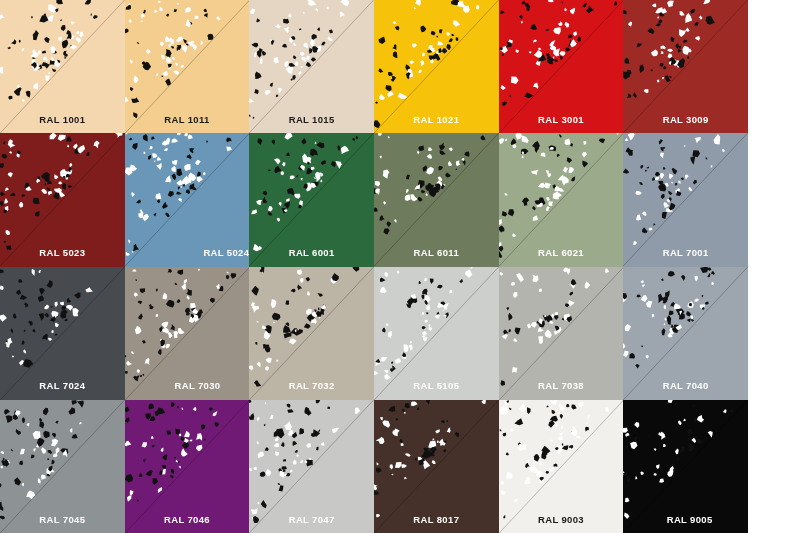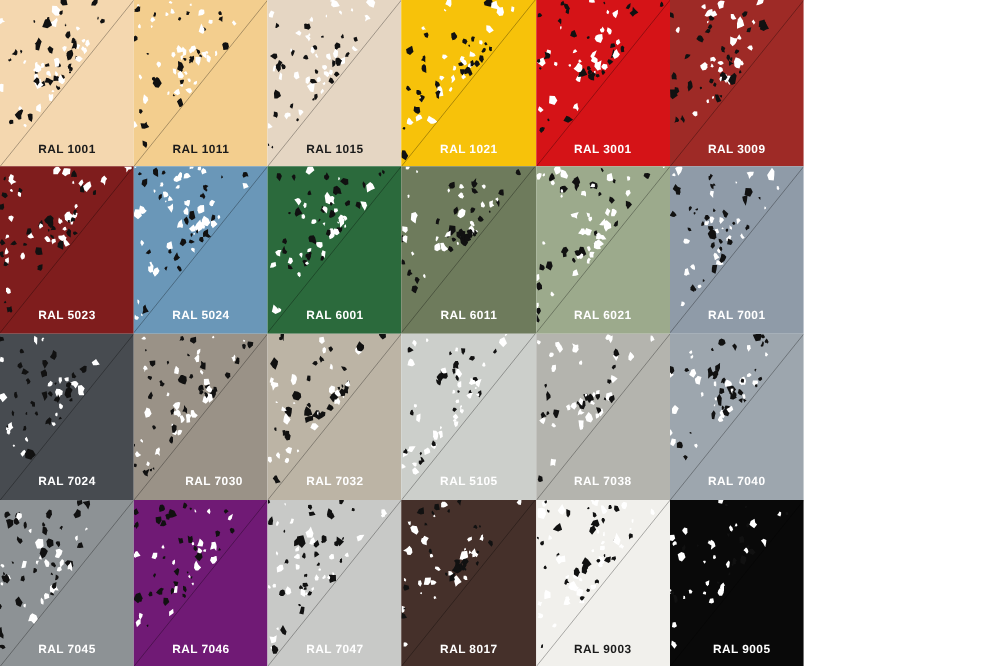--- a/index.html
+++ b/index.html
@@ -6,21 +6,21 @@
   html, body {
     margin: 0;
     padding: 0;
     background: #ffffff;
   }
   body {
     font-family: "Liberation Sans", sans-serif;
   }
   #swatch-grid {
     position: relative;
-    width: 643px;
+    width: 748px;
     height: 533px;
     display: grid;
     grid-template-columns: repeat(6, 1fr);
     grid-template-rows: repeat(4, 1fr);
     overflow: hidden;
     background: #ffffff;
   }
   .swatch {
     position: relative;
     overflow: hidden;
@@ -651,21 +651,21 @@
           <path d="M45.59,45.51L42.90,46.36L41.03,45.80L41.84,43.93L43.68,44.41Z" fill="#111111"></path>
           <path d="M35.62,8.06L33.73,8.86L32.16,9.52L29.99,8.79L29.69,7.64L31.64,5.72L32.78,5.98L34.81,6.62Z" fill="#FFFFFF"></path>
           <path d="M21.83,11.75L21.62,12.09L20.68,12.19L19.30,12.02L20.00,11.15L19.94,9.90L21.48,9.67L22.21,10.77Z" fill="#FFFFFF"></path>
           <path d="M54.32,3.92L52.49,4.36L51.10,4.90L50.25,3.01L50.66,2.05L51.75,1.08L53.75,2.15Z" fill="#FFFFFF"></path>
           <path d="M9.75,26.68L8.04,28.19L6.60,28.67L3.87,28.10L4.13,25.70L4.69,23.59L7.42,24.40L8.53,26.04Z" fill="#FFFFFF"></path>
         </g>
       </svg>
       <svg class="swatch-diagonal" viewBox="0 0 100 100" preserveAspectRatio="none">
         <line x1="0" y1="100" x2="100" y2="0" stroke="rgba(0,0,0,0.55)" stroke-width="0.45" vector-effect="non-scaling-stroke"></line>
       </svg>
-      <div class="swatch-label" style="color: rgb(255, 255, 255);">RAL 5024</div>
+      <div class="swatch-label" style="color: rgb(255, 255, 255); text-align: right;">RAL 5024</div>
     </div>
     <div class="swatch" style="background: rgb(43, 106, 60);">
       <svg class="swatch-flake-layer" viewBox="0 0 100 100" preserveAspectRatio="none">
         <defs>
           <clipPath id="clip-8">
             <polygon points="0,0 100,0 0,100"></polygon>
           </clipPath>
         </defs>
         <g clip-path="url(#clip-8)">
           <path d="M26.18,52.91L25.60,55.03L23.67,53.14L24.26,52.01L25.92,51.88Z" fill="#FFFFFF"></path>

